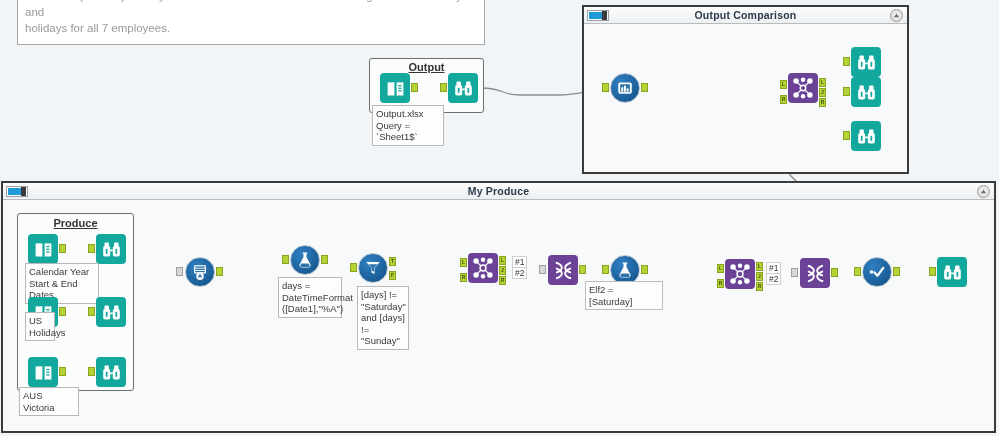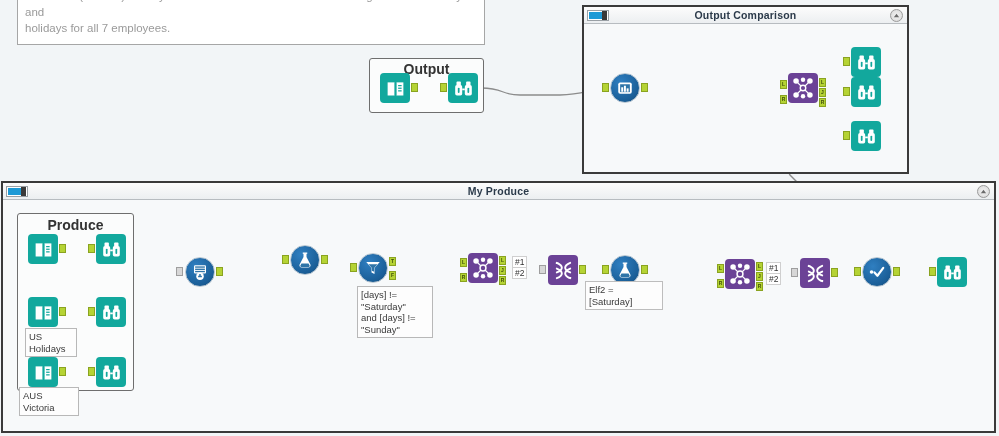--- a/index.html
+++ b/index.html
@@ -65,22 +65,22 @@
   .toggle-icon b { display:block; width: 5px; height: 9px; background: #3a3a3a; }
   .collapse-btn {
     position: absolute; right: 4px; top: 2px;
     width: 13px; height: 13px; border-radius: 50%;
     background: radial-gradient(#f4f4f4,#d6d6d6);
     border: 1px solid #9b9b9b;
     display:flex; align-items:center; justify-content:center;
   }
   .collapse-btn svg { display:block; }
   .group-label {
-    position: absolute; font-size: 14px; font-weight: bold; color: #333;
-    text-align: center; width: 100%;
+    position: absolute; font-size: 11px; font-weight: bold; color: #333;
+    text-align: center; width: 100%; text-decoration: underline;
   }
 
   
   .tool { position: absolute; }
   .tool-sq {
     width: 30px; height: 30px; border-radius: 4px;
     display: flex; align-items: center; justify-content: center;
   }
   .tool-circ {
     width: 30px; height: 30px; border-radius: 50%;
@@ -205,20 +205,22 @@
           <rect x="15" y="4" width="5" height="5" rx="1"></rect>
           <rect x="10.5" y="12" width="3" height="2"></rect>
         </g>
         <g fill="#12a89d">
             <rect x="5.5" y="11" width="2" height="6" rx="1"></rect>
             <rect x="16.5" y="11" width="2" height="6" rx="1"></rect>
           </g>
       </svg>
     </div>
   </div>
+  <div class="annot" style="left:372px; top:105px; width:72px;">Output.xlsx
+Query = `Sheet1$`</div>
 
   <div class="container" style="left:582px; top:5px; width:327px; height:169px;">
     <div class="container-bar">
       <span class="toggle-icon">
           <i></i>
           <b></b>
         </span>
       <span class="container-title">Output Comparison</span>
       <span class="collapse-btn">
         <svg width="7" height="5" viewBox="0 0 8 6">
@@ -372,20 +374,22 @@
             <rect x="15" y="4" width="5" height="5" rx="1"></rect>
             <rect x="10.5" y="12" width="3" height="2"></rect>
           </g>
         <g fill="#12a89d">
             <rect x="5.5" y="11" width="2" height="6" rx="1"></rect>
             <rect x="16.5" y="11" width="2" height="6" rx="1"></rect>
           </g>
       </svg>
     </div>
   </div>
+  <div class="annot" style="left:25px; top:263px; width:74px;">Calendar Year
+Start &amp; End Dates</div>
 
   <div class="tool" style="left:28px; top:297px;">
     <div class="tool-sq teal">
       <svg width="21" height="21" viewBox="0 0 24 24">
         <path d="M3 5h8v15H3z" fill="#ffffff"></path>
           <path d="M13 5h8v15h-8z" fill="#ffffff"></path>
           <path d="M11 5h2v15h-2z" fill="#12a89d"></path>
         <g fill="#12a89d">
             <rect x="15" y="8" width="4" height="1.4"></rect>
             <rect x="15" y="11" width="4" height="1.4"></rect>
@@ -406,21 +410,21 @@
             <rect x="15" y="4" width="5" height="5" rx="1"></rect>
             <rect x="10.5" y="12" width="3" height="2"></rect>
           </g>
         <g fill="#12a89d">
             <rect x="5.5" y="11" width="2" height="6" rx="1"></rect>
             <rect x="16.5" y="11" width="2" height="6" rx="1"></rect>
           </g>
       </svg>
     </div>
   </div>
-  <div class="annot" style="left:25px; top:328px; width:52px;">US Holidays</div>
+  <div class="annot" style="left:25px; top:312px; width:30px;">US Holidays</div>
 
   <div class="tool" style="left:28px; top:357px;">
     <div class="tool-sq teal">
       <svg width="21" height="21" viewBox="0 0 24 24">
         <path d="M3 5h8v15H3z" fill="#ffffff"></path>
           <path d="M13 5h8v15h-8z" fill="#ffffff"></path>
           <path d="M11 5h2v15h-2z" fill="#12a89d"></path>
         <g fill="#12a89d">
             <rect x="15" y="8" width="4" height="1.4"></rect>
             <rect x="15" y="11" width="4" height="1.4"></rect>
@@ -471,33 +475,36 @@
     <div class="nub" style="left:-8px; top:10px;"></div>
     <div class="tool-circ blue">
       <svg width="18" height="18" viewBox="0 0 24 24">
         <path d="M10 3h4v5l5 9.5a3 3 0 0 1-2.6 4.5H7.6A3 3 0 0 1 5 17.5L10 8z" fill="#ffffff"></path>
         <path d="M7.3 16.5h9.4l1.3 2.5a1.6 1.6 0 0 1-1.4 2.4H7.4A1.6 1.6 0 0 1 6 19z" fill="#2e74a8"></path>
         <rect x="9" y="2" width="6" height="1.8" fill="#ffffff"></rect>
       </svg>
     </div>
     <div class="nub" style="left:31px; top:10px;"></div>
   </div>
+  <div class="annot" style="left:278px; top:277px; width:64px;">days =
+DateTimeFormat
+([Date1],"%A")</div>
 
   <div class="tool" style="left:358px; top:253px;">
     <div class="nub" style="left:-8px; top:10px;"></div>
     <div class="tool-circ blue">
       <svg width="18" height="18" viewBox="0 0 24 24">
         <path d="M3 4h18l-7 8v8l-4-2v-6z" fill="#ffffff"></path>
         <path d="M6 7h12l-4.5 5v5l-3-1.5V12z" fill="#2e74a8"></path>
       </svg>
     </div>
     <div class="nub" style="left:31px; top:4px;">T</div>
     <div class="nub" style="left:31px; top:18px;">F</div>
   </div>
-  <div class="annot" style="left:357px; top:286px; width:76px;">[days] !=
+  <div class="annot" style="left:357px; top:286px; width:52px;">[days] !=
 "Saturday"
 and [days] !=
 "Sunday"</div>
 
   <div class="tool" style="left:468px; top:253px;">
     <div class="nub" style="left:-8px; top:5px;">L</div>
     <div class="nub" style="left:-8px; top:20px;">R</div>
     <div class="tool-sq purple">
       <svg width="24" height="24" viewBox="0 0 26 26">
         <g fill="#ffffff">

